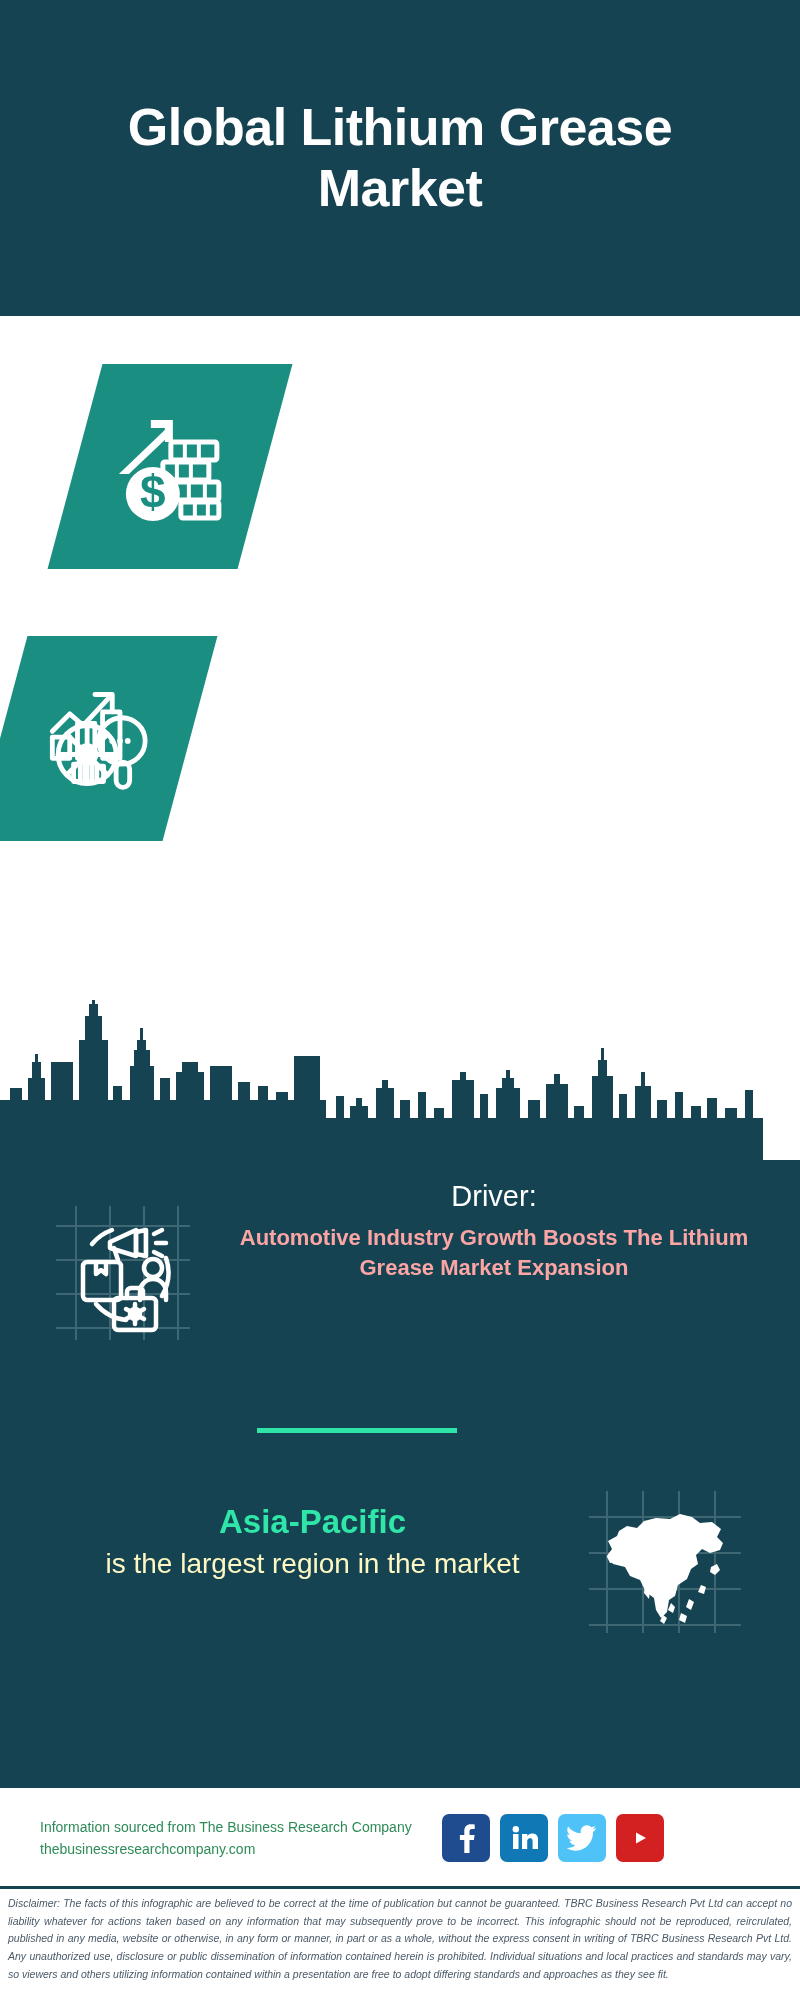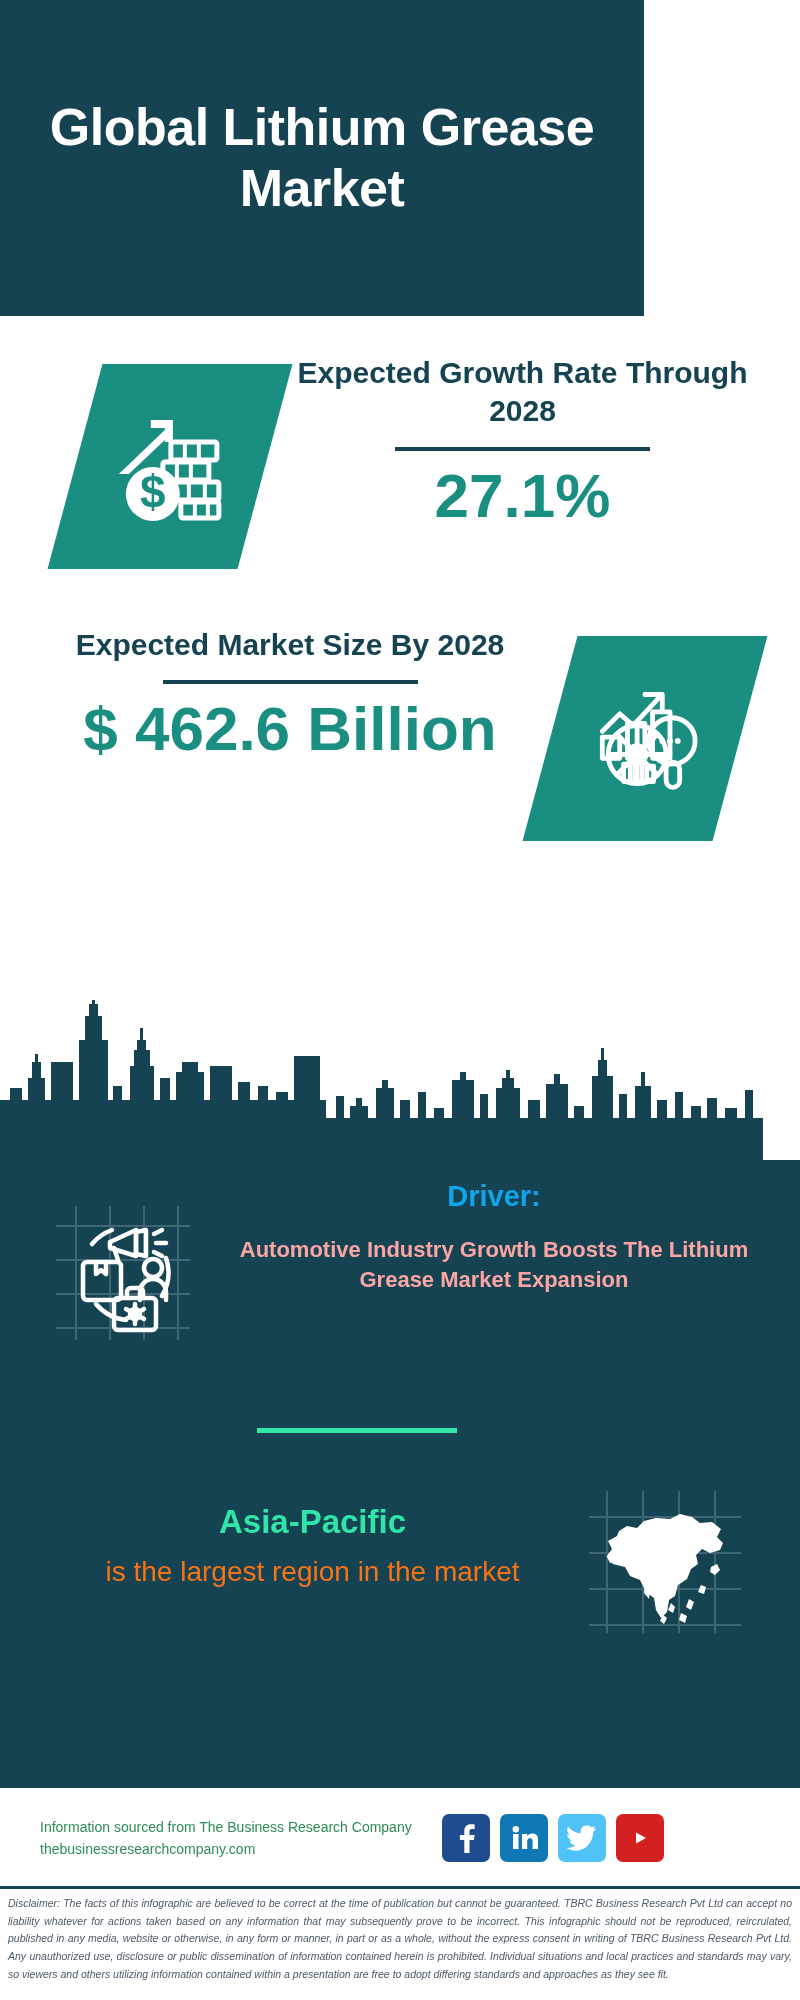--- a/index.html
+++ b/index.html
@@ -6,21 +6,21 @@
   html,body { width:800px; height:2000px; }
   body {
     font-family:"Liberation Sans", sans-serif;
     background:#ffffff;
     overflow:hidden;
   }
   .page { position:relative; width:800px; height:2000px; background:#fff; }
 
   
   .header {
-    position:absolute; left:0; top:0; width:644px; height:316px;
+    position:absolute; left:0; top:0; width:800px; height:316px;
     background:#164352;
     display:flex; align-items:center; justify-content:center;
     padding:0 40px;
   }
   .header-title {
     color:#ffffff; font-size:52px; font-weight:bold; line-height:1.18;
     text-align:center; letter-spacing:-0.5px;
   }
 
   
@@ -69,38 +69,38 @@
     background:#164352;
   }
 
   .driver-row {
     position:absolute; left:0; top:20px; width:800px;
     display:flex; align-items:flex-start;
   }
   .driver-icon { margin-left:48px; margin-top:18px; }
   .driver-text { flex:1; text-align:center; padding:0 20px 0 10px; }
   .driver-heading {
-    color:#0ea5e9; font-size:29px; font-weight:bold; margin-bottom:22px;
+    color:#ffffff; font-size:29px; font-weight:normal; margin-bottom:10px;
   }
   .driver-body {
     color:#fca5a5; font-size:22px; font-weight:bold; line-height:1.35;
   }
 
   .mid-divider {
     position:absolute; left:257px; top:268px; width:200px; height:5px;
     background:#2fe6a8;
   }
 
   .region-row {
     position:absolute; left:0; top:315px; width:800px;
     display:flex; align-items:flex-start;
   }
   .region-text { flex:1; text-align:center; padding-left:40px; padding-top:10px; }
   .region-heading { color:#2fe6a8; font-size:33px; font-weight:bold; line-height:1.25;margin-top:16px; }
-  .region-body { color:#f97316; font-size:28px; line-height:1.3; margin-top:12px; }
+  .region-body { color:#fef9c3; font-size:28px; line-height:1.3; margin-top:4px; }
   .region-map { margin-right:55px; margin-top:12px; }
 
   
   .footer-bar {
     position:absolute; left:0; top:1780px; width:800px; height:8px; background:#164352;
   }
   .footer {
     position:absolute; left:4px; top:1788px; width:800px; height:100px;
     background:#ffffff; display:flex; align-items:center;
   }
@@ -155,33 +155,23 @@
               <line x1="94" y1="74" x2="94" y2="92" stroke="#ffffff" stroke-width="4"></line>
               <line x1="84" y1="94" x2="84" y2="110" stroke="#ffffff" stroke-width="4"></line>
               <line x1="97" y1="94" x2="97" y2="110" stroke="#ffffff" stroke-width="4"></line>
             </g>
             <g fill="#1b8e82">
               <text x="42" y="100" font-family="Liberation Sans, sans-serif" font-size="46" font-weight="bold" text-anchor="middle">$</text>
             </g>
           </svg>
         </div>
       </div>
-      <div class="text-wrap">
-        <div class="stat-label">Expected Growth Rate Through 2028</div>
-        <div class="stat-rule"></div>
-        <div class="stat-value">27.1%</div>
-      </div>
     </div>
 
     <div class="stat2">
-      <div class="text-wrap">
-        <div class="stat-label">Expected Market Size By 2028</div>
-        <div class="stat-rule"></div>
-        <div class="stat-value">$ 462.6 Billion</div>
-      </div>
       <div class="icon-wrap">
         <div class="icon-par">
           <svg width="116" height="116" viewBox="0 0 120 120">
             <g fill="none" stroke="#ffffff" stroke-width="5" stroke-linecap="round" stroke-linejoin="round">
               <polyline points="16,52 34,34 48,46 74,18"></polyline>
               <polyline points="60,14 78,14 78,32"></polyline>
               <rect x="16" y="58" width="18" height="22"></rect>
               <rect x="42" y="44" width="18" height="36"></rect>
               <rect x="68" y="32" width="18" height="48"></rect>
               <circle cx="52" cy="76" r="9"></circle>

